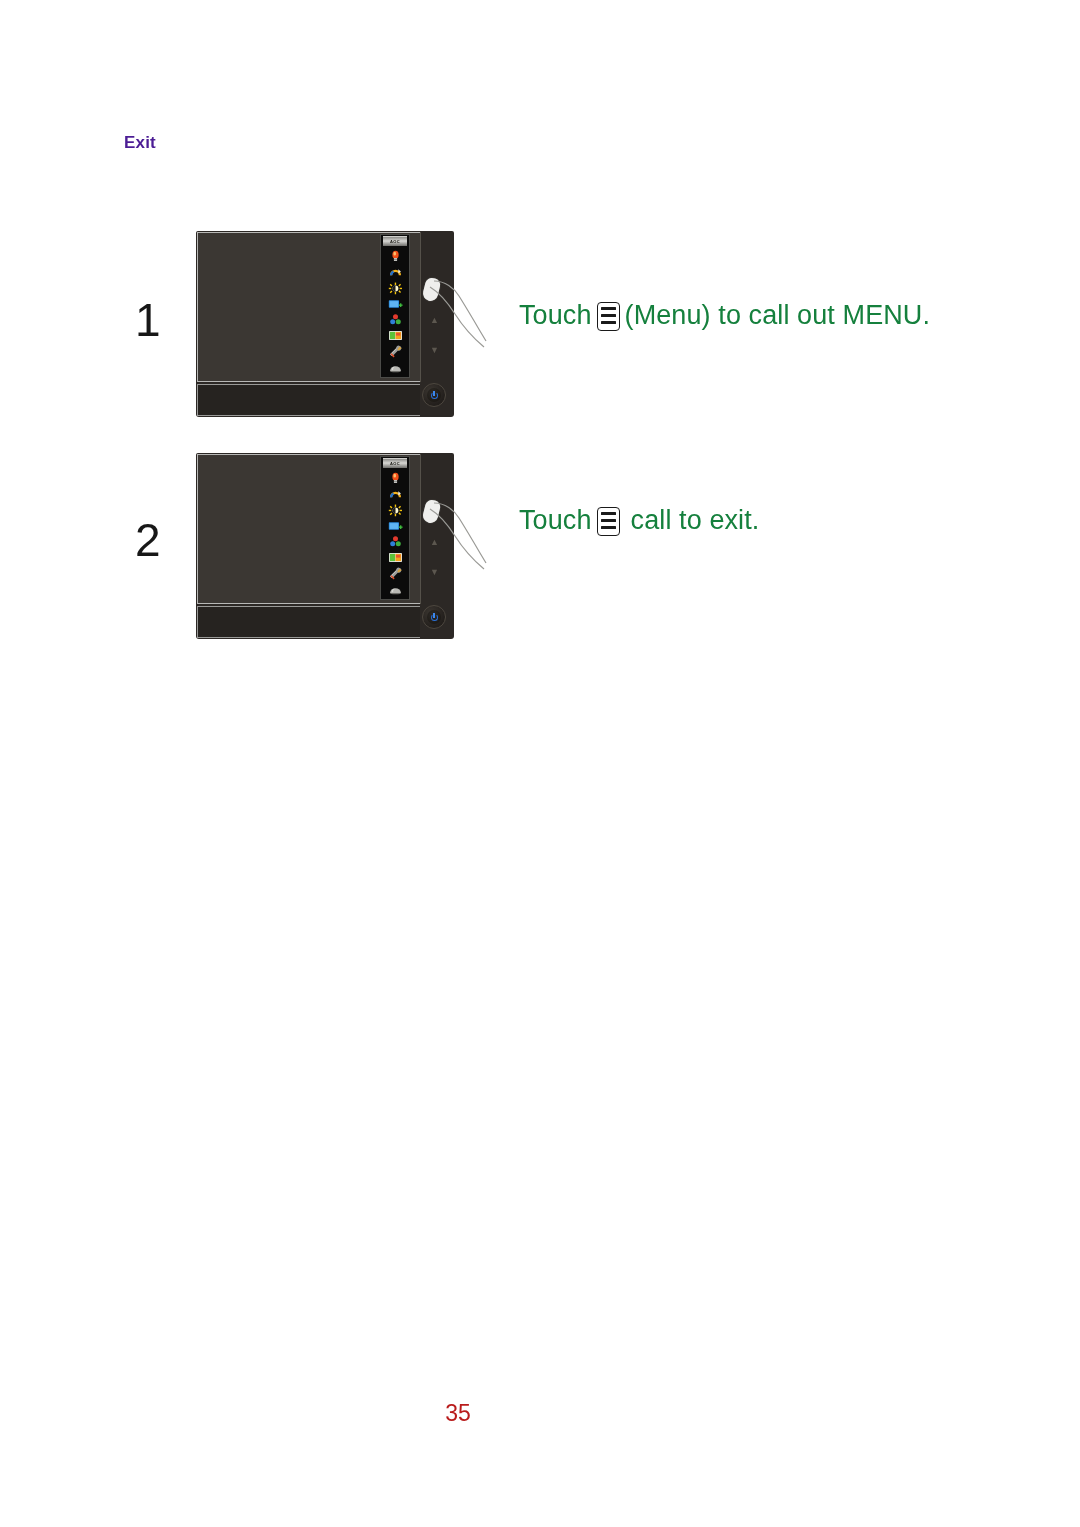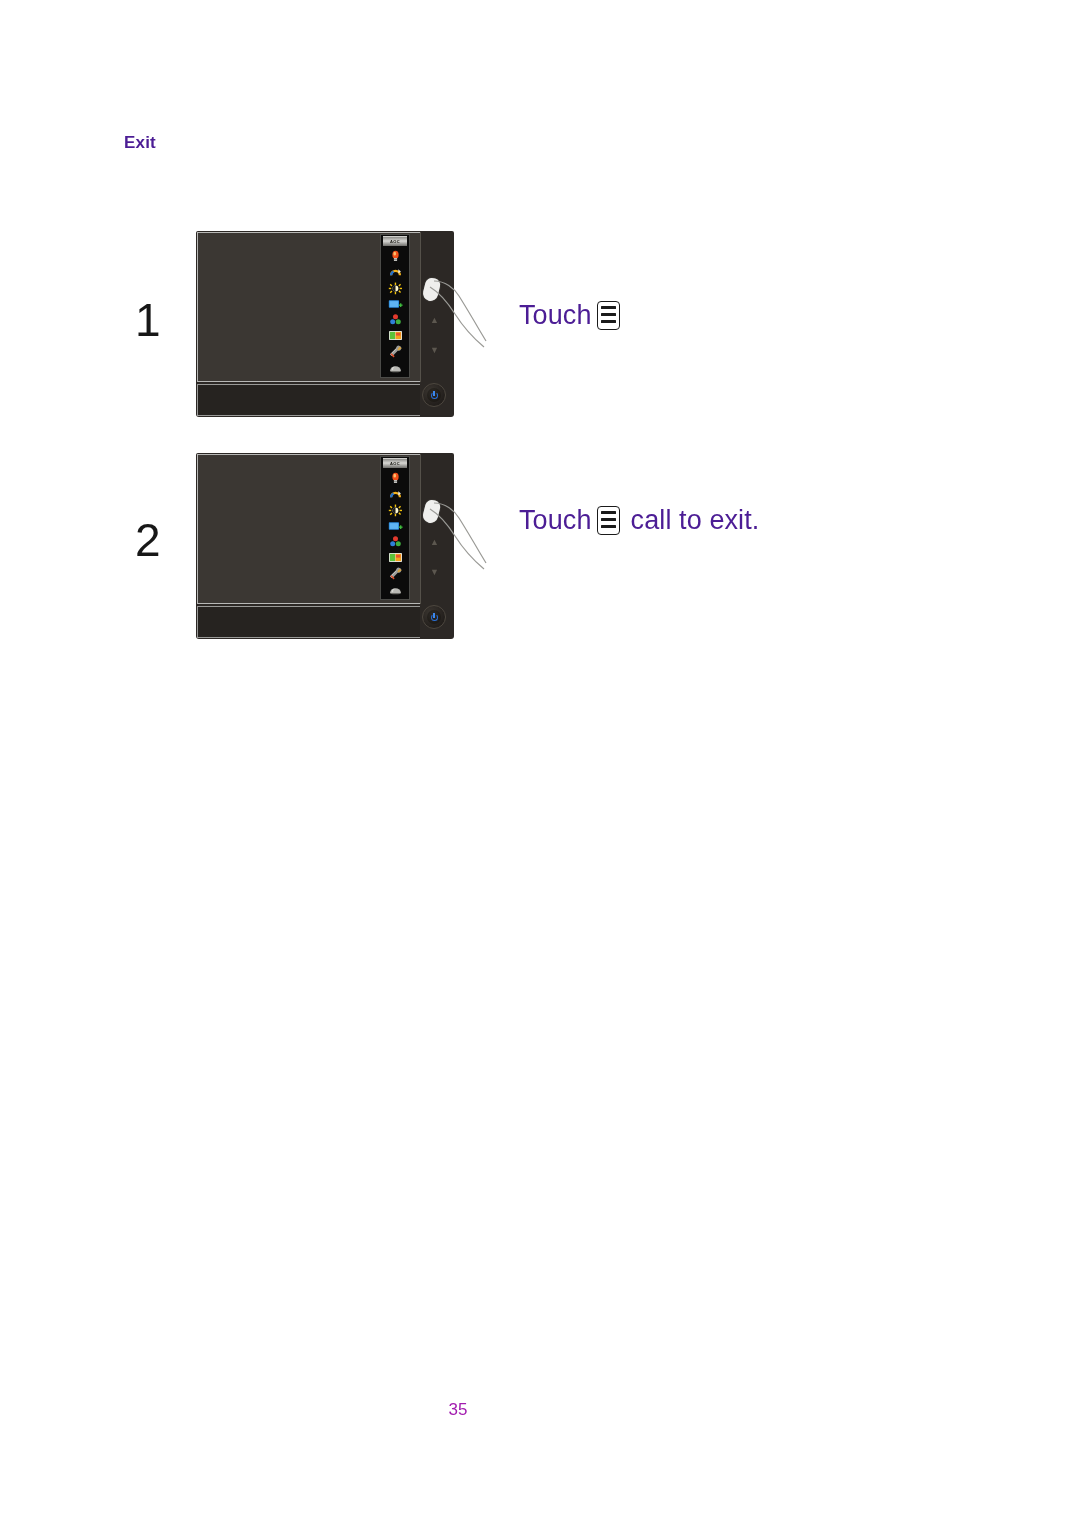--- a/index.html
+++ b/index.html
@@ -233,22 +233,23 @@
     position: absolute;
     left: 2.9px; top: -0.5px;
     width: 1.3px; height: 5px;
     background: #3b88ef;
   }
 
   
   .instruction {
     position: absolute;
     display: flex;
+    align-items: center;
     font-size: 27px;
-    color: #4c1d95;
+    color: #15803d;
     white-space: nowrap;
     font-family: "Liberation Sans", sans-serif;
   }
   .step-1 .instruction { left: 519px; top: 75px; }
   .step-2 .instruction { left: 519px; top: 58px; }
 
   .instruction .txt { letter-spacing: 0.1px; }
 
   .menu-glyph {
     display: inline-block;
@@ -274,22 +275,22 @@
 
   .gap-sm { display: inline-block; width: 6px; }
 
   
   .page-number {
     position: absolute;
     left: 0;
     top: 1400px;
     width: 916px;
     text-align: center;
-    font-size: 17px;
-    color: #a21caf;
+    font-size: 23px;
+    color: #b91c1c;
   }
 </style>
 </head>
 <body>
 
 <div class="page-heading">Exit</div>
 
 <div class="step-row step-1">
 
   <div class="step-number">1</div>
@@ -400,20 +401,21 @@
     </div>
   </div>
 
   <div class="instruction">
     <span class="txt">Touch</span>
     <span class="menu-glyph">
       <i></i>
         <i></i>
         <i></i>
     </span>
+    <span class="txt">(Menu) to  call out MENU.</span>
   </div>
 </div>
 
 <div class="step-row step-2">
 
   <div class="step-number">2</div>
 
   <div class="monitor">
     <div class="monitor-body"></div>
     <div class="screen-frame">

